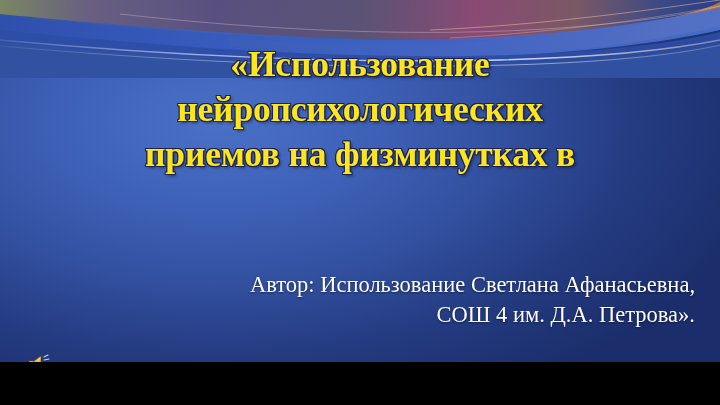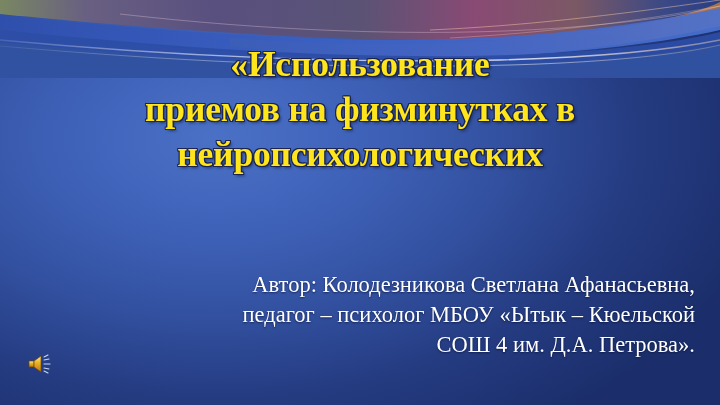--- a/index.html
+++ b/index.html
@@ -4,21 +4,21 @@
 <title>Slide</title>
 <style>
   html, body {
     margin: 0;
     padding: 0;
     background: #000;
   }
   .slide {
     position: relative;
     width: 720px;
-    height: 405px;
+    height: 362px;
     overflow: hidden;
     font-family: "Liberation Serif", "DejaVu Serif", serif;
     
     background:
       radial-gradient(ellipse 78% 86% at 30% 34%,
         #4a71c6 0%,
         #3f62b9 26%,
         #32509f 52%,
         #253c82 74%,
         #1b2e6b 100%);
@@ -142,27 +142,26 @@
       <path d="M0,40 C150,54 320,64 500,60 C610,57 680,48 720,40" fill="none" stroke="url(#gStreak)" stroke-width="1.3" opacity="0.85"></path>
       <path d="M0,46 C160,60 330,70 510,65 C618,62 686,53 720,45" fill="none" stroke="url(#gStreak)" stroke-width="0.9" opacity="0.6"></path>
       <path d="M120,14 C260,30 420,38 560,28 C640,22 690,14 720,6" fill="none" stroke="#e8c9d8" stroke-width="0.8" opacity="0.45"></path>
       <path d="M430,30 C520,26 610,16 720,0" fill="none" stroke="#ffd2a8" stroke-width="0.9" opacity="0.5"></path>
       <path d="M450,38 C545,33 640,21 720,6" fill="none" stroke="#ffe2c2" stroke-width="0.7" opacity="0.4"></path>
     </svg>
   </div>
 
   <div class="title-block">
     <div class="title-line">«Использование</div>
+    <div class="title-line">нейропсихологических</div>
     <div class="title-line">приемов на физминутках в</div>
-    <div class="title-line">нейропсихологических</div>
   </div>
 
   <div class="author-block">
-    <div class="author-line">Автор: Колодезникова Светлана Афанасьевна,</div>
-    <div class="author-line">педагог – психолог МБОУ «Ытык – Кюельской</div>
+    <div class="author-line">Автор: Использование Светлана Афанасьевна,</div>
     <div class="author-line">СОШ 4 им. Д.А. Петрова».</div>
   </div>
 
   <div class="sound-icon">
     <svg width="30" height="24" viewBox="0 0 30 24" xmlns="http://www.w3.org/2000/svg">
       <defs>
         <linearGradient id="gGold" x1="0" y1="0" x2="0" y2="1">
           <stop offset="0" stop-color="#ffe9a0"></stop>
           <stop offset="0.4" stop-color="#edb42a"></stop>
           <stop offset="1" stop-color="#b8790d"></stop>

